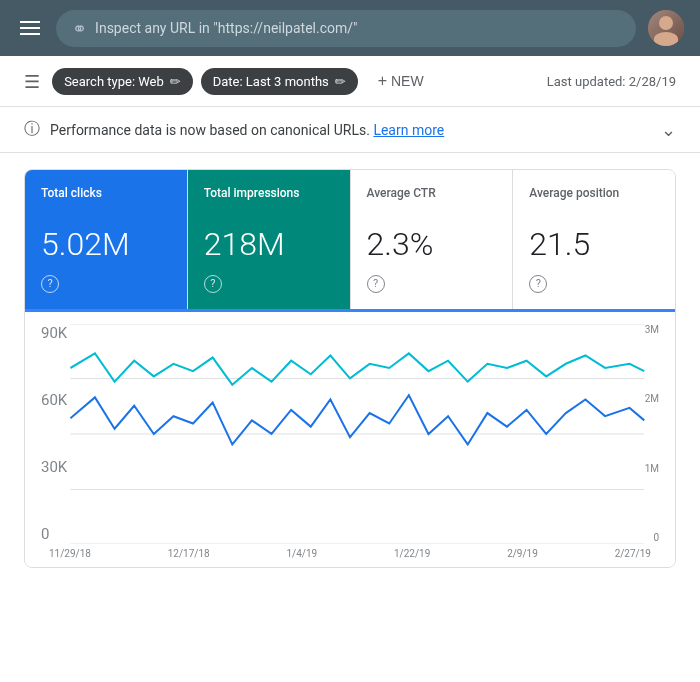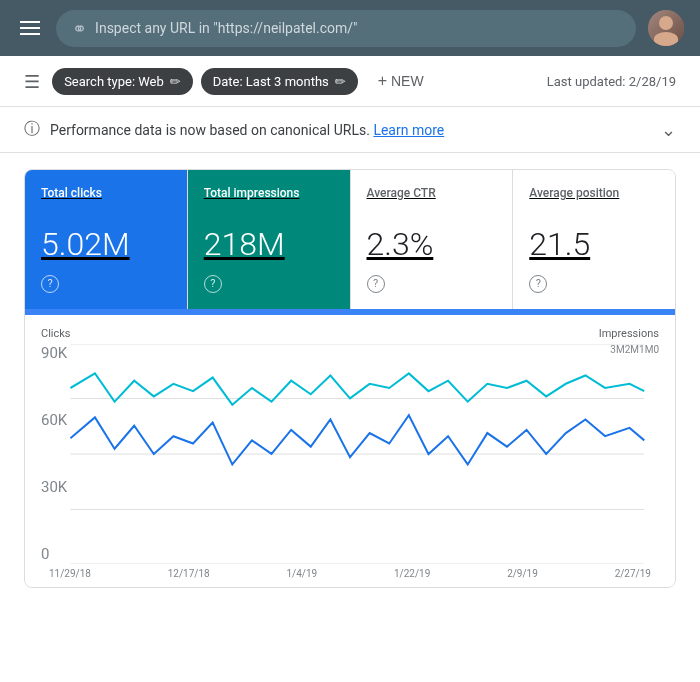--- a/index.html
+++ b/index.html
@@ -185,22 +185,21 @@
 
     
     .metrics-card {
       margin: 16px 24px;
       border: 1px solid #dadce0;
       border-radius: 8px;
       overflow: hidden;
     }
     .metrics-row {
       display: flex;
-      border-bottom: 6px solid #3b82f6;
-      text-decoration: underline;
+      border-bottom: 3px solid #3b82f6;
     }
     .metric-cell {
       flex: 1;
       padding: 16px;
       border-right: 1px solid #dadce0;
       cursor: pointer;
     }
     .metric-cell:last-child {
       border-right: none;
     }
@@ -281,21 +280,21 @@
       font-size: 15px;
       color: #80868b;
       pointer-events: none;
     }
     .chart-y-labels-right {
       position: absolute;
       right: 0;
       top: 0;
       height: 100%;
       display: flex;
-      flex-direction: row;
+      flex-direction: column;
       justify-content: space-between;
       font-size: 10px;
       color: #80868b;
       pointer-events: none;
       text-align: right;
     }
     .chart-x-labels {
       display: flex;
       justify-content: space-between;
       font-size: 10px;
@@ -374,24 +373,20 @@
 
       <div class="metric-cell light">
         <div class="metric-label">Average position</div>
         <div class="metric-value">21.5</div>
         <span class="metric-help">?</span>
       </div>
 
     </div>
 
     <div class="chart-area">
-      <div class="chart-labels-top">
-        <span>Clicks</span>
-        <span>Impressions</span>
-      </div>
 
       <div class="chart-container">
         <div class="chart-y-labels-left">
           <span>90K</span>
           <span>60K</span>
           <span>30K</span>
           <span>0</span>
         </div>
         <div class="chart-y-labels-right">
           <span>3M</span>

